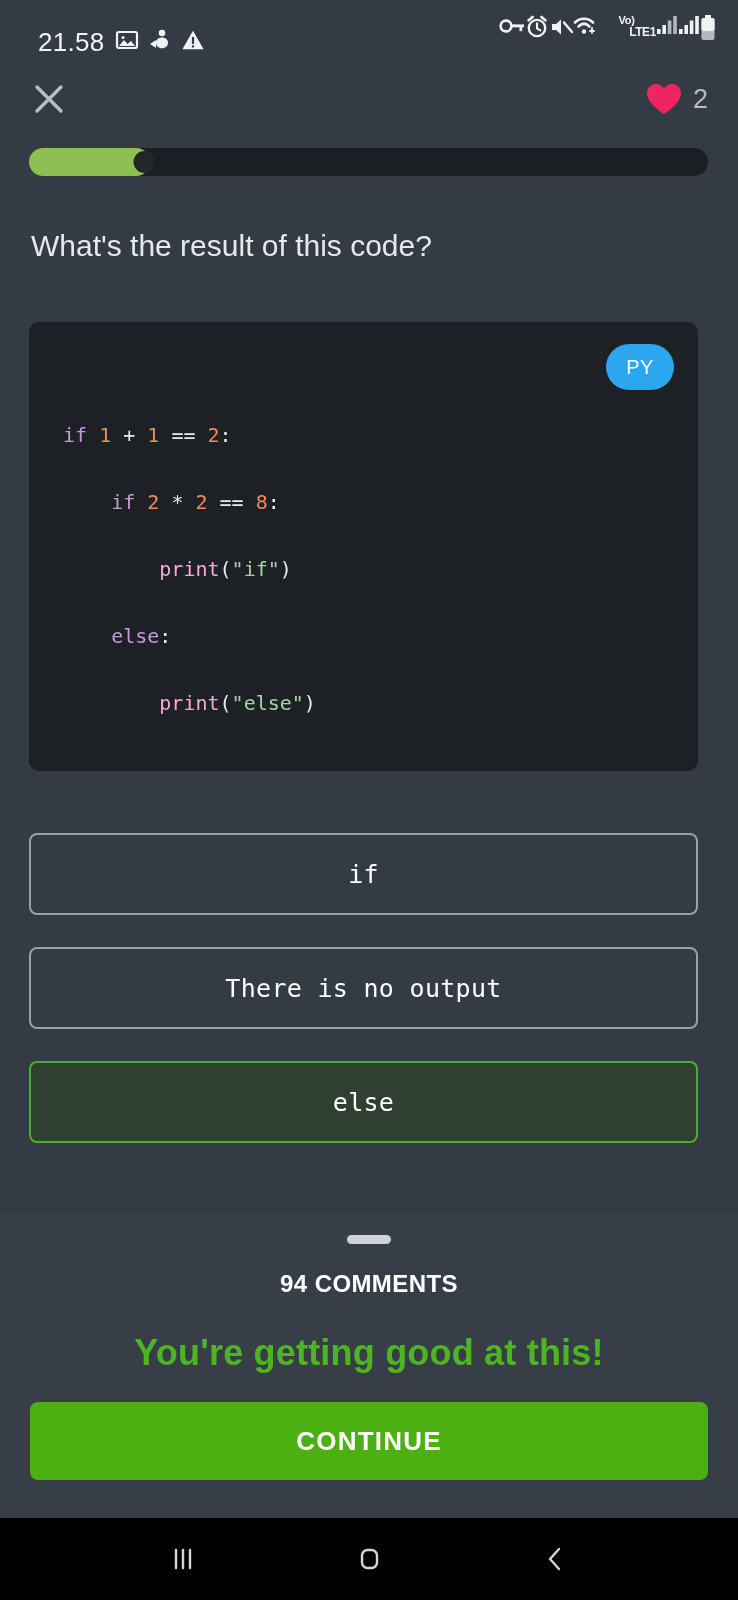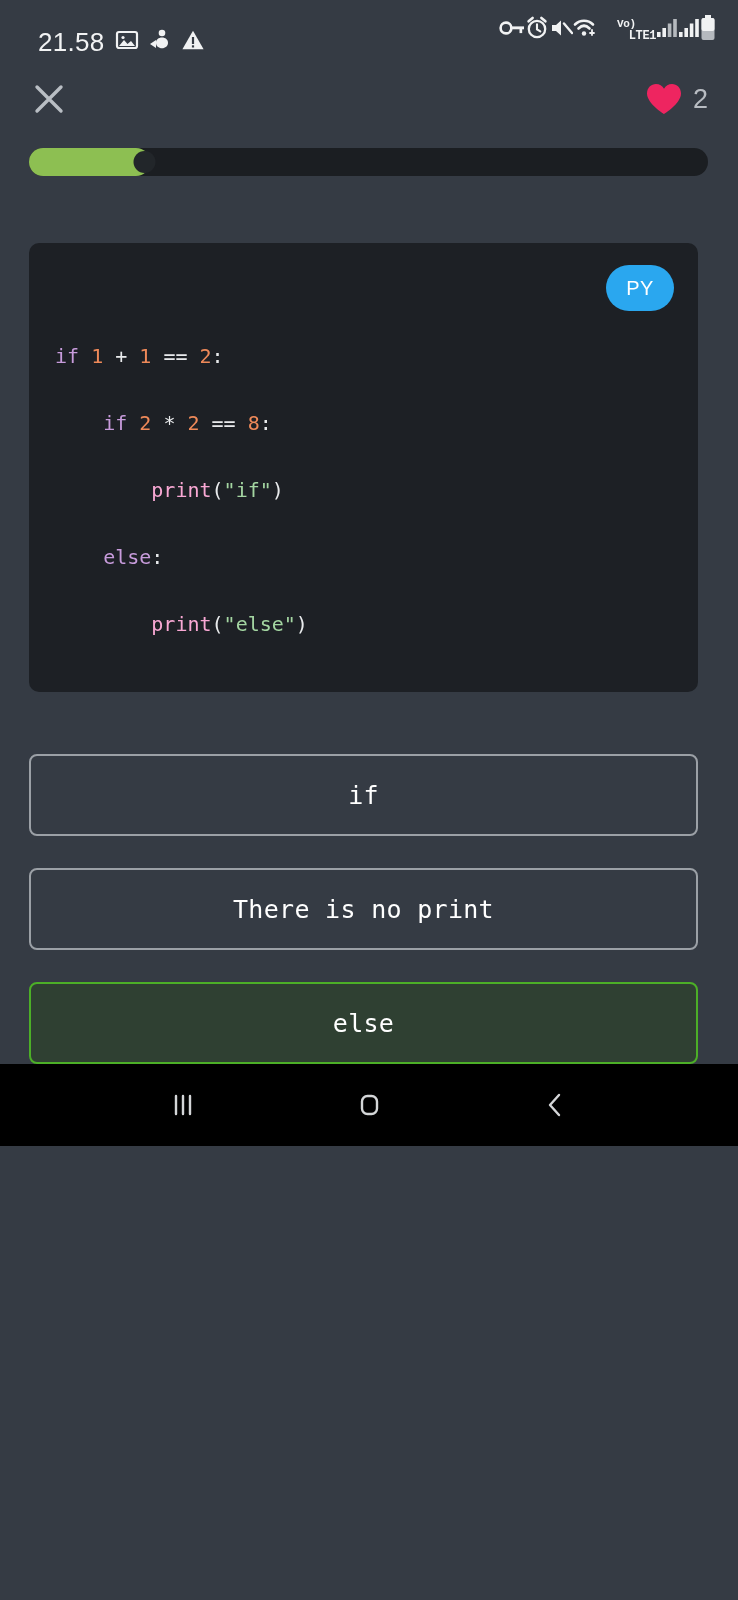--- a/index.html
+++ b/index.html
@@ -38,22 +38,21 @@
     gap: 10px;
     margin-top: 24px;
   }
   .status-time {
     font-size: 26px;
     letter-spacing: 0.3px;
     color: #f2f3f4;
   }
   .status-right {
     display: flex;
-    align-items: center;
-    font-family: Liberation Mono, monospace;
+    align-items: flex-start;
   }
   .sicon { display: block; }
 
   .volte-wrap {
     display: flex;
     flex-direction: column;
     align-items: center;
     line-height: 1;
     margin-left: -2px;
   }
@@ -123,21 +122,21 @@
     color: #e6e8ea;
     line-height: 1.3;
   }
 
   
   .code-card {
     position: relative;
     margin: 57px 40px 0 29px;
     background: #1d2025;
     border-radius: 10px;
-    padding: 36px 0 34px 0;
+    padding: 36px 0 34px 8px;
     min-height: 400px;
   }
   .py-badge {
     position: absolute;
     top: 22px;
     right: 24px;
     width: 68px; height: 46px;
     border-radius: 23px;
     background: #2aa7ef;
     color: #ffffff;
@@ -356,38 +355,45 @@
     </div>
   </div>
 
   <div class="progress-wrap">
     <div class="progress-track" style="background: rgb(27, 30, 34);">
       <div class="progress-fill" style="width: 17.8%; background: rgb(141, 191, 82);"></div>
       <div class="progress-knob" style="left: 17.8%;"></div>
     </div>
   </div>
 
+  <div class="question">What's the result of this code?</div>
 
   <div class="code-card">
     <div class="py-badge" style="background: rgb(42, 167, 239);">PY</div>
     <div class="code-body"><div><span class="tok-kw">if </span><span class="tok-num">1</span><span class="tok-op"> + </span><span class="tok-num">1</span><span class="tok-op"> == </span><span class="tok-num">2</span><span class="tok-op">:</span></div><div><span class="tok-kw">    if </span><span class="tok-num">2</span><span class="tok-op"> * </span><span class="tok-num">2</span><span class="tok-op"> == </span><span class="tok-num">8</span><span class="tok-op">:</span></div><div><span class="tok-fn">        print</span><span class="tok-pl">(</span><span class="tok-str">"if"</span><span class="tok-pl">)</span></div><div><span class="tok-kw">    else</span><span class="tok-op">:</span></div><div><span class="tok-fn">        print</span><span class="tok-pl">(</span><span class="tok-str">"else"</span><span class="tok-pl">)</span></div></div>
   </div>
 
   <div class="options">
       <div class="option">
         <span>if</span>
       </div>
       <div class="option">
-        <span>There is no print</span>
+        <span>There is no output</span>
       </div>
       <div class="option selected">
         <span>else</span>
       </div>
     </div>
 
+  <div class="sheet">
+    <div class="grabber"></div>
+    <div class="comments">94 COMMENTS</div>
+    <div class="praise" style="color: rgb(76, 181, 32);">You're getting good at this!</div>
+    <button class="continue-btn" style="background: rgb(76, 175, 18);">CONTINUE</button>
+  </div>
 
   <div class="nav-bar">
     <div class="nav-btn">
       <svg width="34" height="34" viewBox="0 0 34 34">
         <path d="M10 8 v18 M17 8 v18 M24 8 v18" stroke="#d4d6d8" stroke-width="2.4" stroke-linecap="round"></path>
       </svg>
     </div>
     <div class="nav-btn">
       <svg width="34" height="34" viewBox="0 0 34 34">
         <rect x="10" y="8" width="15" height="18" rx="5.5" fill="none" stroke="#d4d6d8" stroke-width="2.4"></rect>

